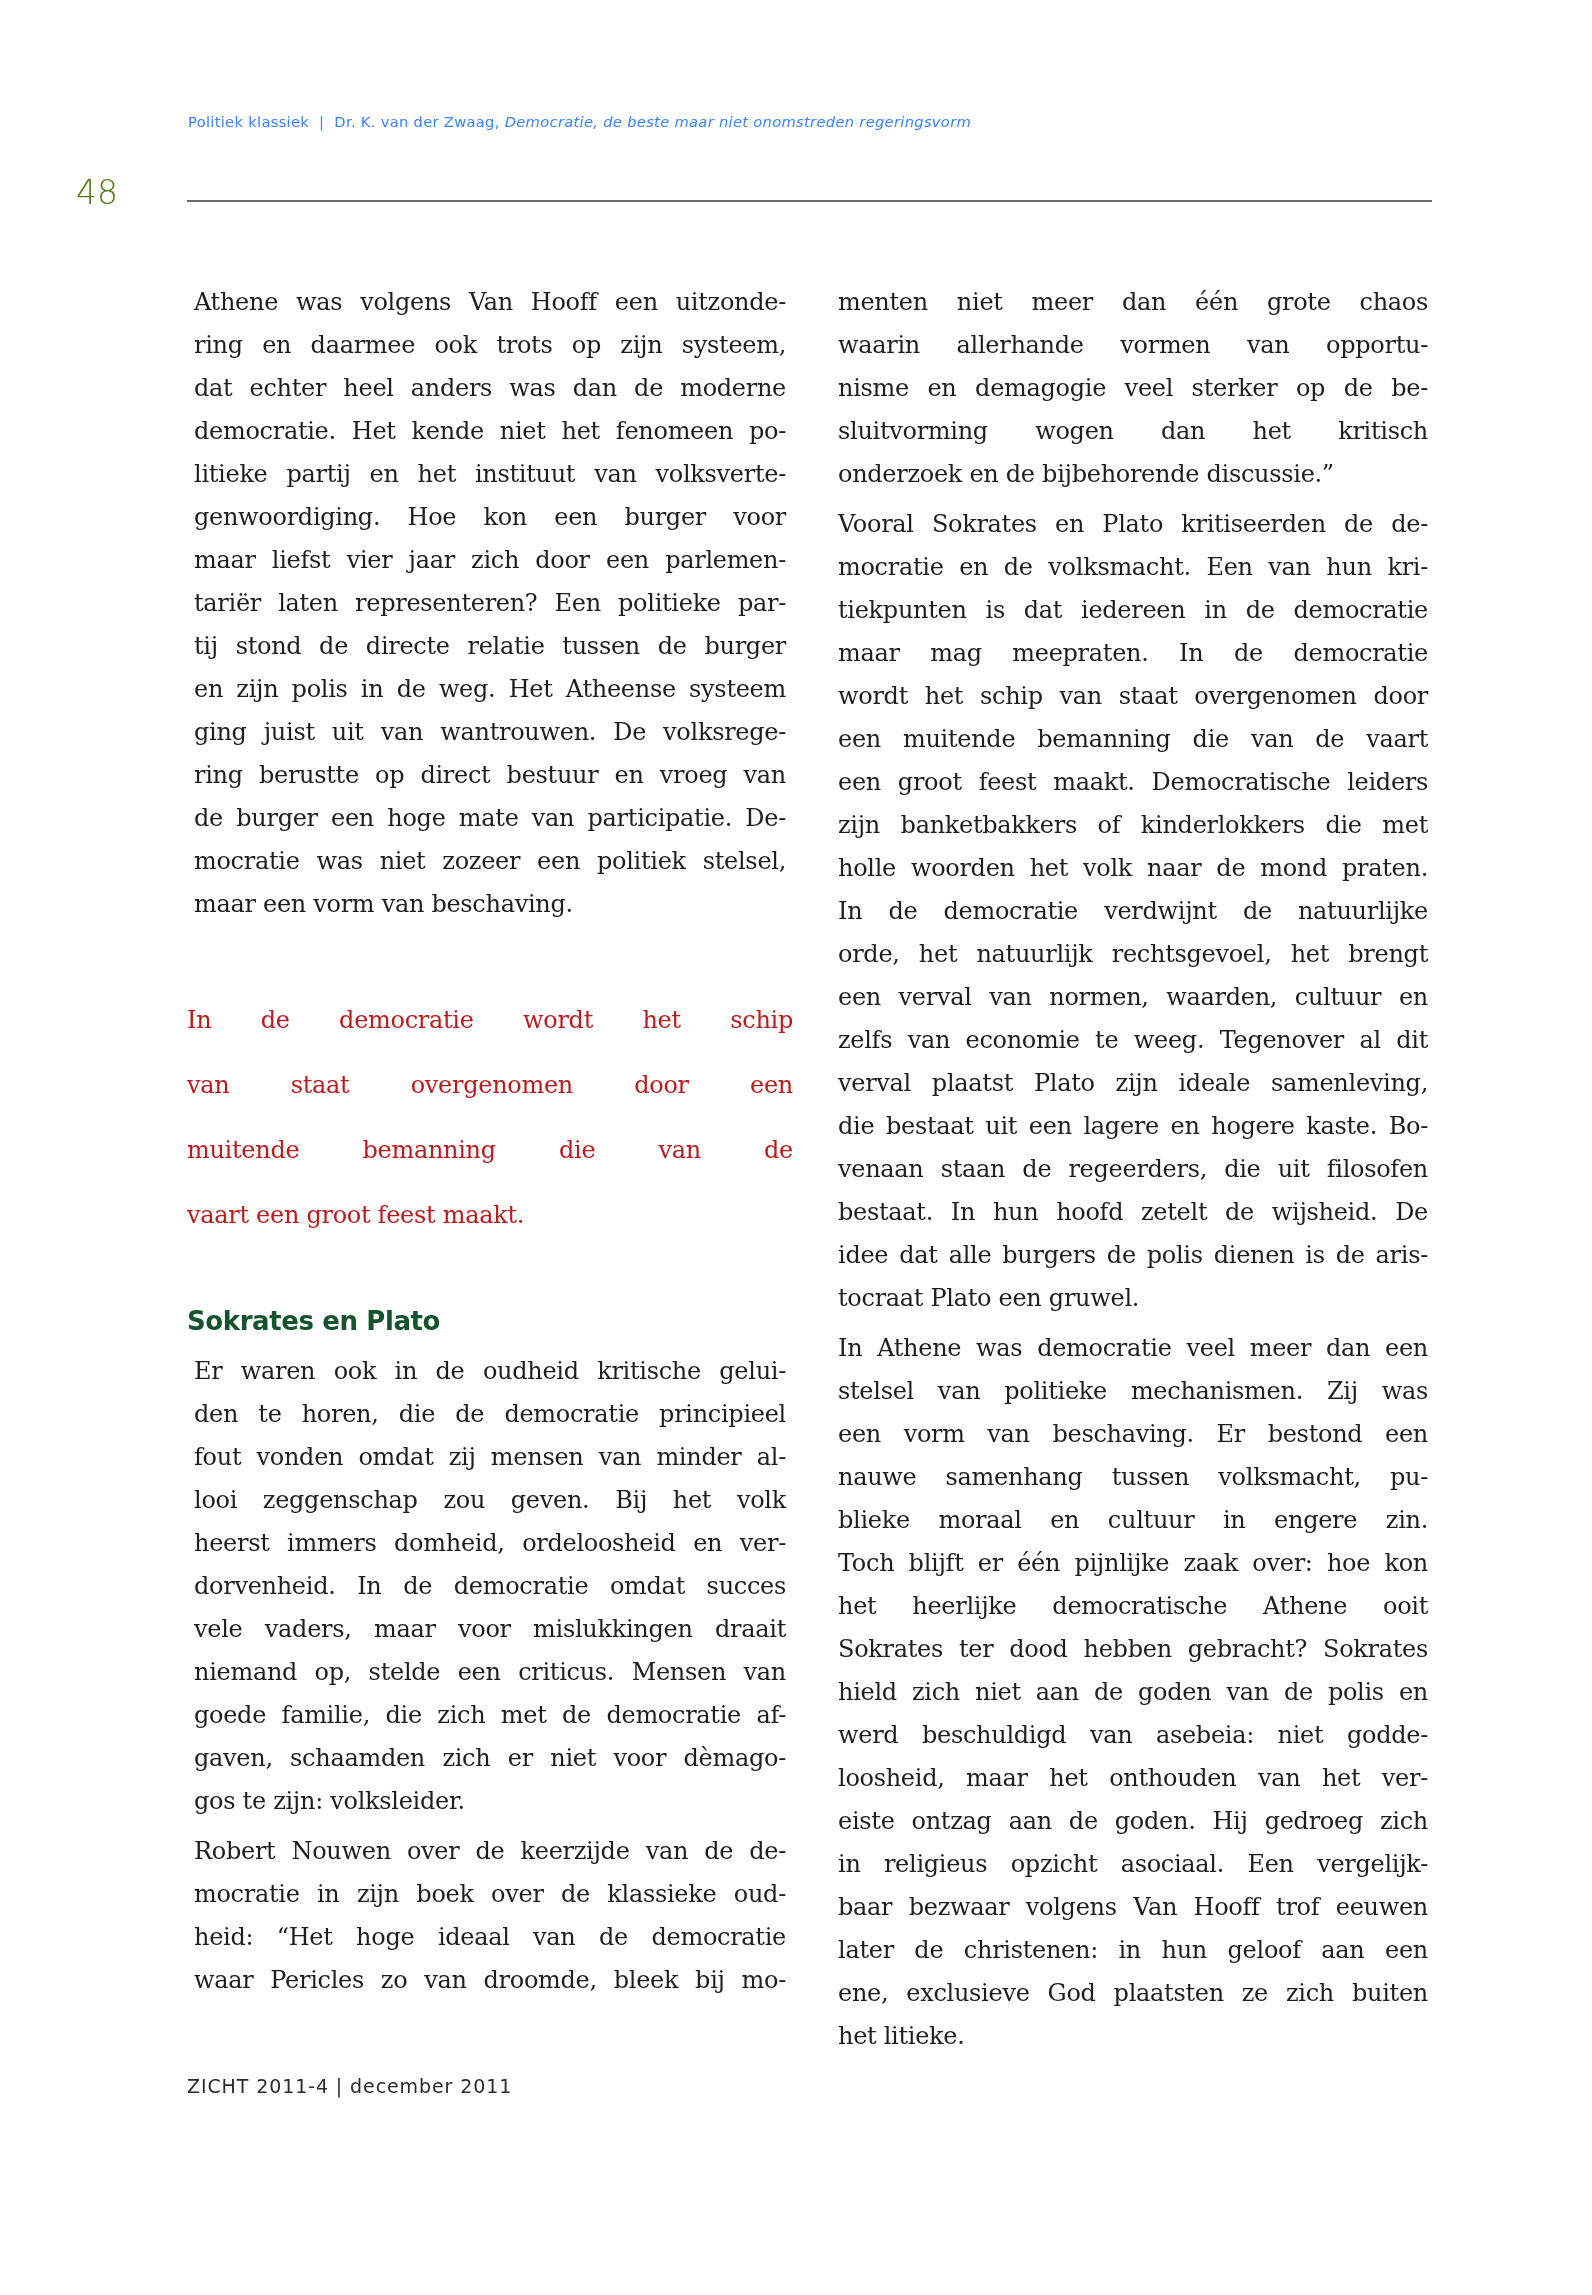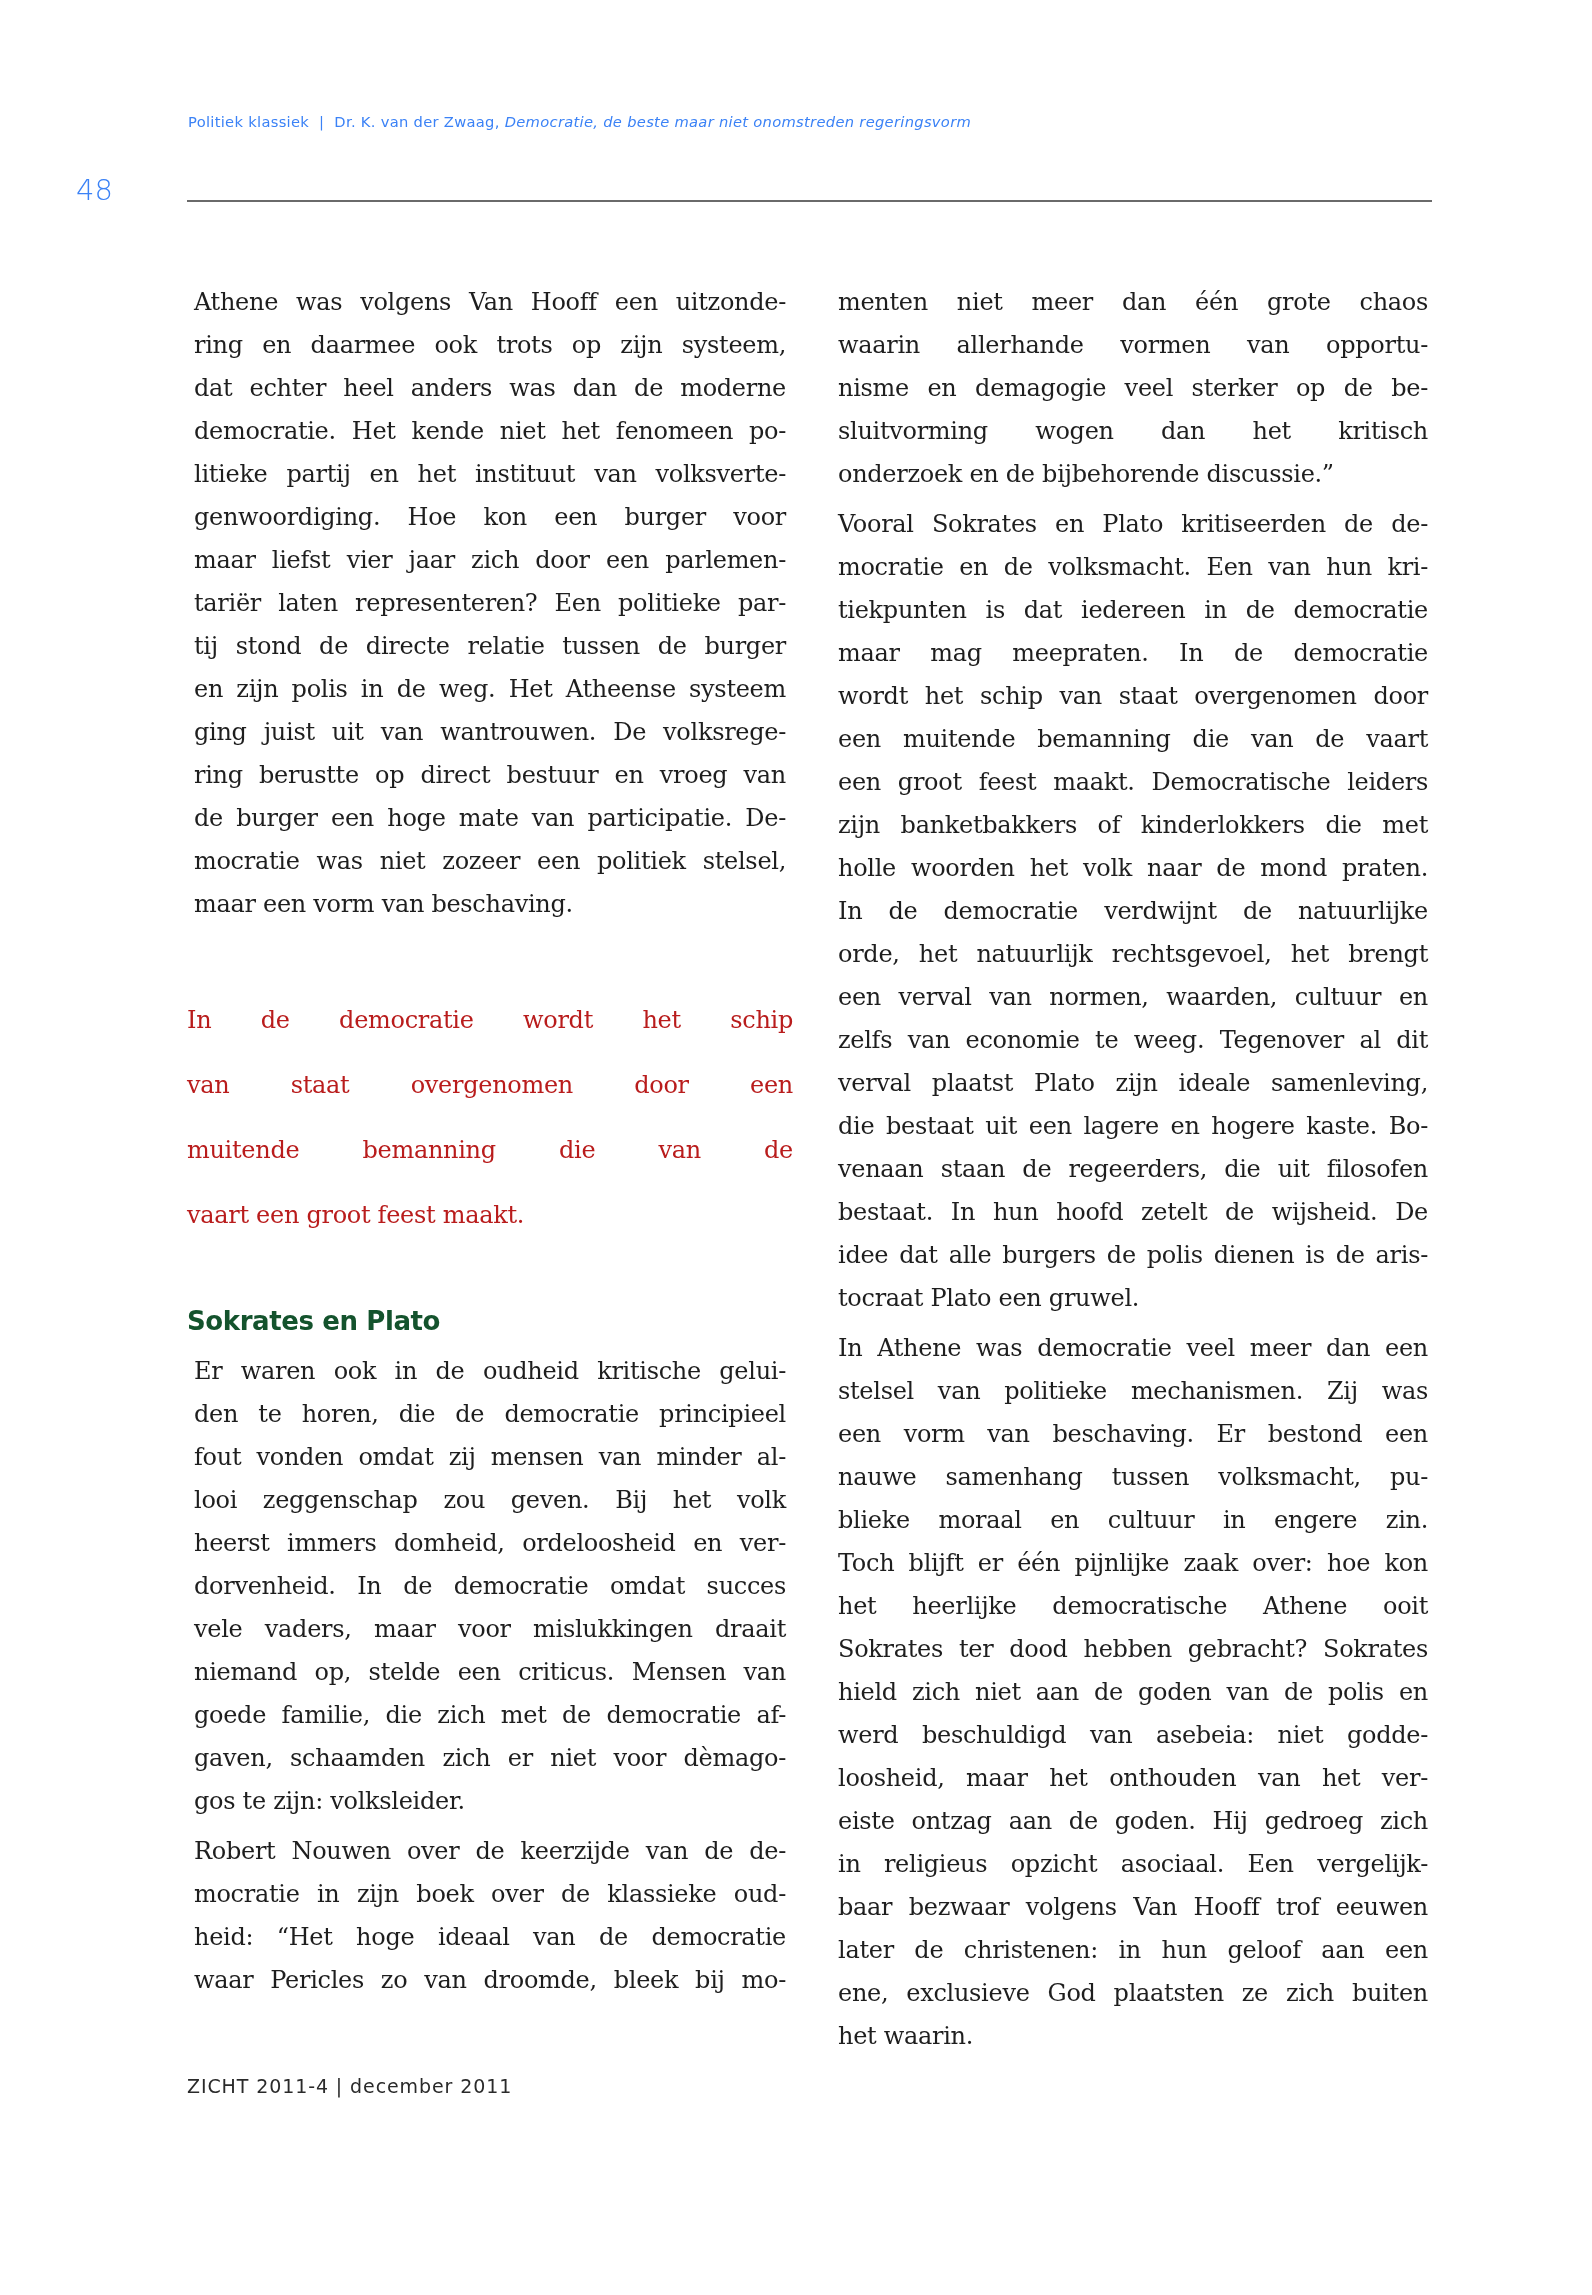--- a/index.html
+++ b/index.html
@@ -5,21 +5,21 @@
   html, body { margin: 0; padding: 0; background: #ffffff; }
   body { width: 1592px; height: 2295px; position: relative; overflow: hidden; color: #1e1e1e; }
   .running-head {
     position: absolute; left: 188px; top: 113px;
     font-family: "DejaVu Sans", sans-serif; font-size: 14.7px; color: #3b82f6;
     letter-spacing: 0.3px; white-space: nowrap;
   }
   .running-head .it { font-style: italic; }
   .page-num {
     position: absolute; left: 76px; top: 173px;
-    font-family: "DejaVu Sans", sans-serif; font-size: 29px; color: #3b82f6; font-weight: 300;
+    font-family: "DejaVu Sans", sans-serif; font-size: 33px; color: #4d7c0f; font-weight: 300;
   }
   .head-rule {
     position: absolute; left: 187px; top: 200px; width: 1245px; height: 1.7px; background: #6a6a6a;
   }
   .col {
     position: absolute; top: 274px;
     font-family: "DejaVu Serif", serif; font-size: 25px; line-height: 43px;
     text-align: justify; hyphens: none;
   }
   .col.left { left: 187px; width: 606px; }
@@ -140,18 +140,18 @@
       <span class="line">het heerlijke democratische Athene ooit</span>
       <span class="line">Sokrates ter dood hebben gebracht? Sokrates</span>
       <span class="line">hield zich niet aan de goden van de polis en</span>
       <span class="line">werd beschuldigd van asebeia: niet godde-</span>
       <span class="line">loosheid, maar het onthouden van het ver-</span>
       <span class="line">eiste ontzag aan de goden. Hij gedroeg zich</span>
       <span class="line">in religieus opzicht asociaal. Een vergelijk-</span>
       <span class="line">baar bezwaar volgens Van Hooff trof eeuwen</span>
       <span class="line">later de christenen: in hun geloof aan een</span>
       <span class="line">ene, exclusieve God plaatsten ze zich buiten</span>
-      <span class="line last">het waarin.</span>
+      <span class="line last">het litieke.</span>
     </p>
 </div>
 
 <div class="footer">ZICHT 2011-4 | december 2011</div>
 
 
 </body></html>

